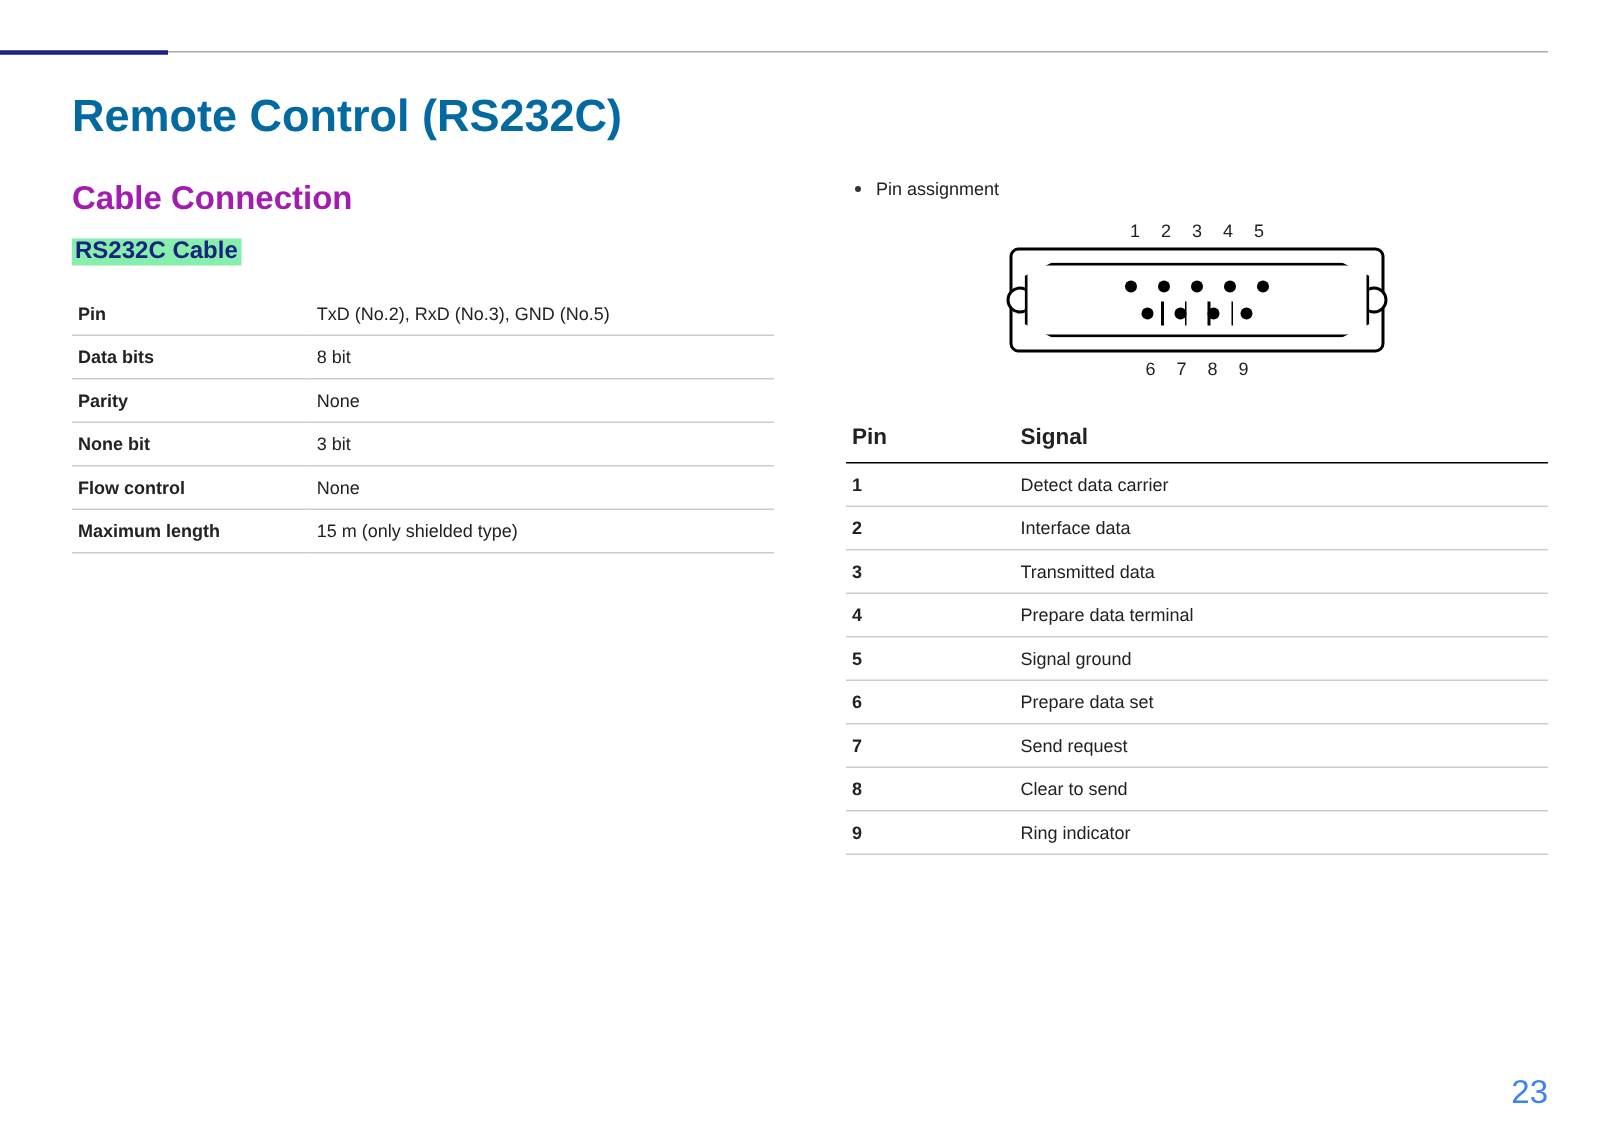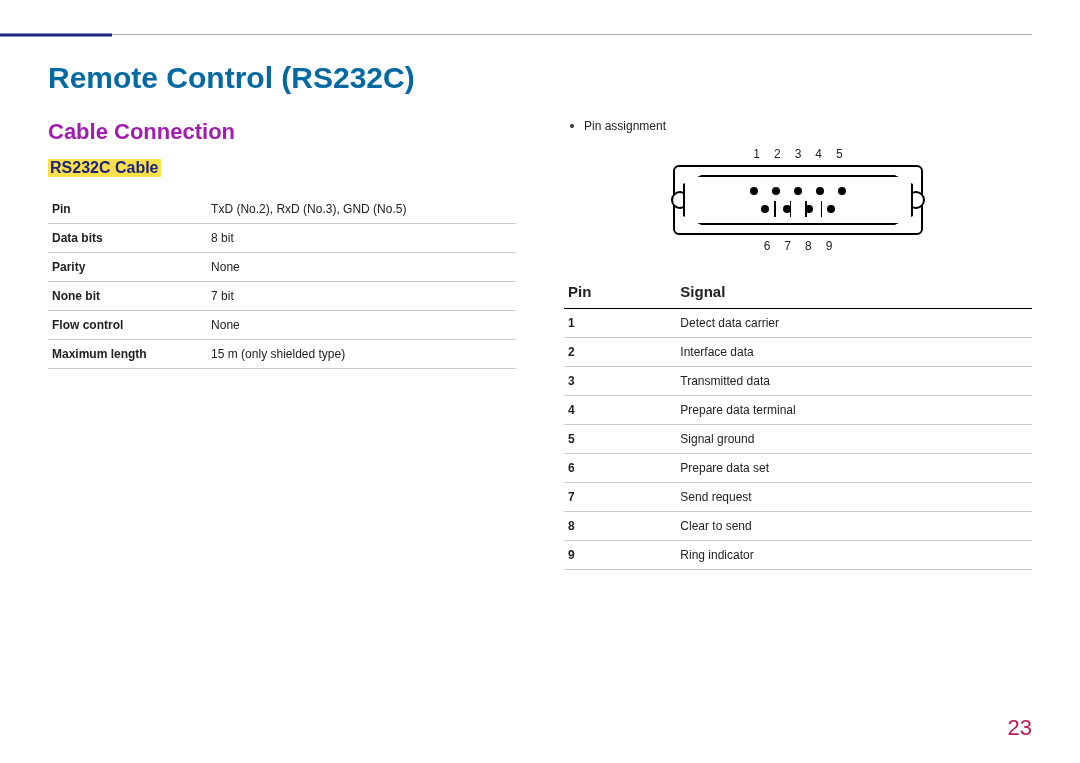--- a/index.html
+++ b/index.html
@@ -41,21 +41,21 @@
     color: #a21caf;
     font-size: 22px;
     font-weight: 700;
     margin-bottom: 14px;
   }
   h3.sub-title {
     display: inline-block;
     color: #1a237e;
     font-size: 16px;
     font-weight: 700;
-    background: #fde047;
+    background: #86efac;
     padding: 0 2px;
     margin-bottom: 12px;
   }
   .cols {
     display: flex;
     gap: 48px;
   }
   .col { flex: 1 1 0; }
   table.spec {
     width: 100%;
@@ -159,21 +159,21 @@
     border-bottom: 1px solid #ccc;
     padding: 7px 4px;
     font-size: 12px;
   }
   table.pins td.pn { font-weight: 700; }
   .page-num {
     position: absolute;
     right: 48px;
     bottom: 22px;
     font-size: 22px;
-    color: #be185d;
+    color: #3b82f6;
   }
 </style>
 </head>
 <body>
 
 <div class="top-rule">
   <div class="accent"></div>
   <hr class="line">
 </div>
 
@@ -193,21 +193,21 @@
         <tr>
             <td class="k">Data bits</td>
             <td>8 bit</td>
           </tr>
         <tr>
             <td class="k">Parity</td>
             <td>None</td>
           </tr>
         <tr>
             <td class="k">None bit</td>
-            <td>7 bit</td>
+            <td>3 bit</td>
           </tr>
         <tr>
             <td class="k">Flow control</td>
             <td>None</td>
           </tr>
         <tr>
             <td class="k">Maximum length</td>
             <td>15 m (only shielded type)</td>
           </tr>
       </tbody>

